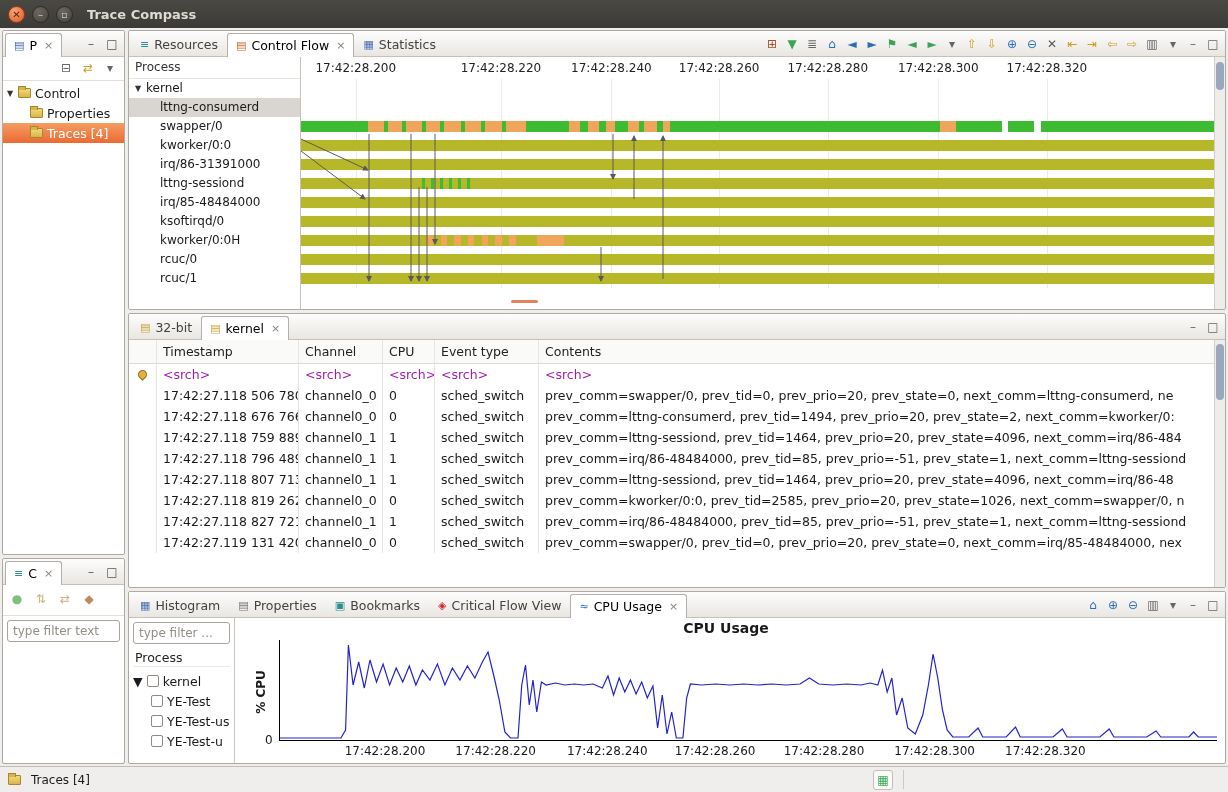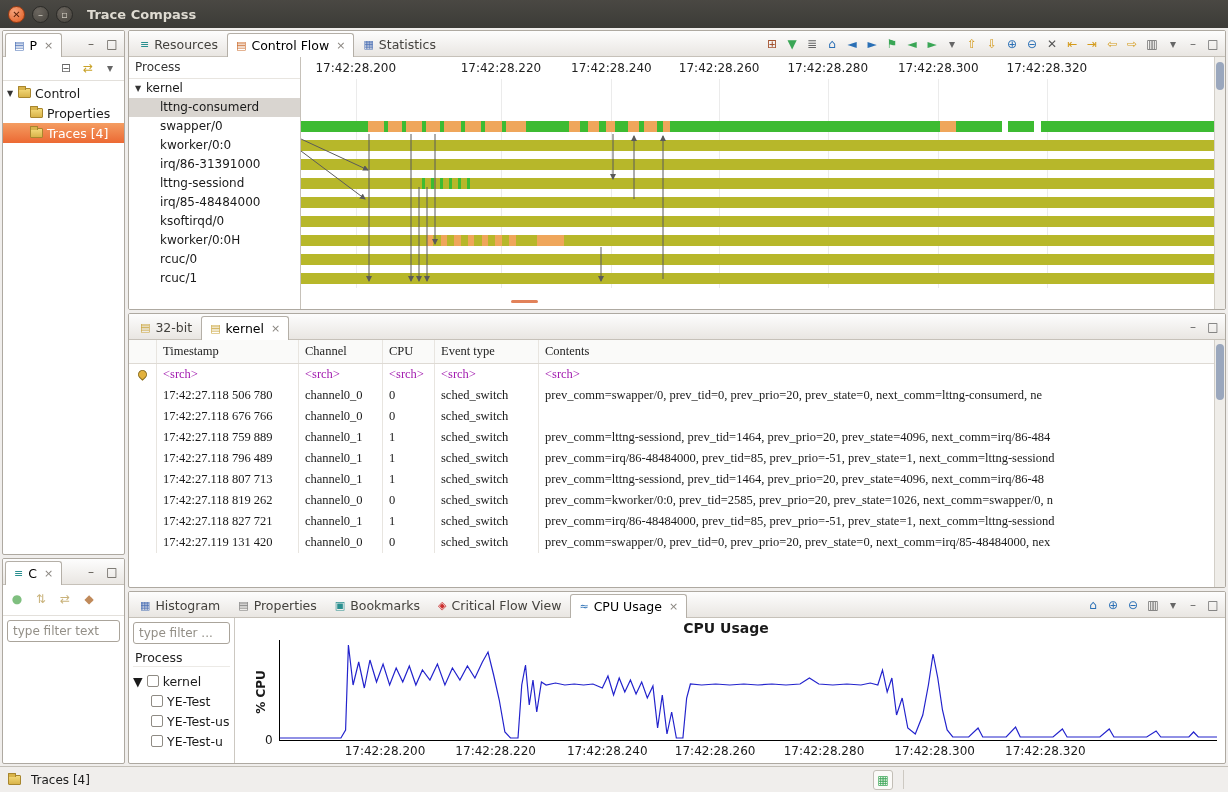--- a/index.html
+++ b/index.html
@@ -66,21 +66,21 @@
   .cf-arrows { position:absolute; top:22px; left:0; width:100%; height:209px; pointer-events:none; }
   .hscroll-marker { position:absolute; left:23%; width:3%; height:3px; background:#e2825a; border-radius:2px; }
   .vscroll { width:11px; background:#efede9; border-left:1px solid #d3cfc8; position:relative; flex-shrink:0; }
   .vthumb { position:absolute; left:1px; right:1px; border-radius:4px; background:#9aa7bd; }
 
   
   .ev-table { flex:1; display:flex; min-height:0; }
   .ev-grid { flex:1; display:flex; flex-direction:column; min-width:0; overflow:hidden; }
   .ev-row { display:flex; height:21px; align-items:stretch; flex-shrink:0; }
   .ev-row.header { height:24px; background:#fafaf9; border-bottom:1px solid #dedad4; color:#222; font-size:12.5px; }
-  .ev-cell { padding:2px 6px; border-right:1px solid #e8e5e0; white-space:nowrap; overflow:hidden; display:flex; align-items:center; font-size:12.5px;font-family:Liberation Serif, serif; }
+  .ev-cell { padding:2px 6px; border-right:1px solid #e8e5e0; white-space:nowrap; overflow:hidden; display:flex; align-items:center; font-size:12.5px; }
   .c-gut { width:28px; flex-shrink:0; justify-content:center; }
   .c-ts { width:142px; flex-shrink:0; }
   .c-ch { width:84px; flex-shrink:0; }
   .c-cpu { width:52px; flex-shrink:0; }
   .c-et { width:104px; flex-shrink:0; }
   .c-ct { flex:1; border-right:none; }
   .ev-filter .ev-cell { color:#a21caf; }
   .pin-icon { width:9px; height:9px; background:#e2b13c; border:1px solid #8a6d1f; border-radius:50% 50% 50% 0; transform:rotate(-45deg); display:inline-block; }
 
   
@@ -446,20 +446,21 @@
                 <div class="ev-cell c-cpu">0</div>
                 <div class="ev-cell c-et">sched_switch</div>
                 <div class="ev-cell c-ct">prev_comm=swapper/0, prev_tid=0, prev_prio=20, prev_state=0, next_comm=lttng-consumerd, ne</div>
               </div>
               <div class="ev-row">
                 <div class="ev-cell c-gut"></div>
                 <div class="ev-cell c-ts">17:42:27.118 676 766</div>
                 <div class="ev-cell c-ch">channel0_0</div>
                 <div class="ev-cell c-cpu">0</div>
                 <div class="ev-cell c-et">sched_switch</div>
+                <div class="ev-cell c-ct">prev_comm=lttng-consumerd, prev_tid=1494, prev_prio=20, prev_state=2, next_comm=kworker/0:</div>
               </div>
               <div class="ev-row">
                 <div class="ev-cell c-gut"></div>
                 <div class="ev-cell c-ts">17:42:27.118 759 889</div>
                 <div class="ev-cell c-ch">channel0_1</div>
                 <div class="ev-cell c-cpu">1</div>
                 <div class="ev-cell c-et">sched_switch</div>
                 <div class="ev-cell c-ct">prev_comm=lttng-sessiond, prev_tid=1464, prev_prio=20, prev_state=4096, next_comm=irq/86-484</div>
               </div>
               <div class="ev-row">

